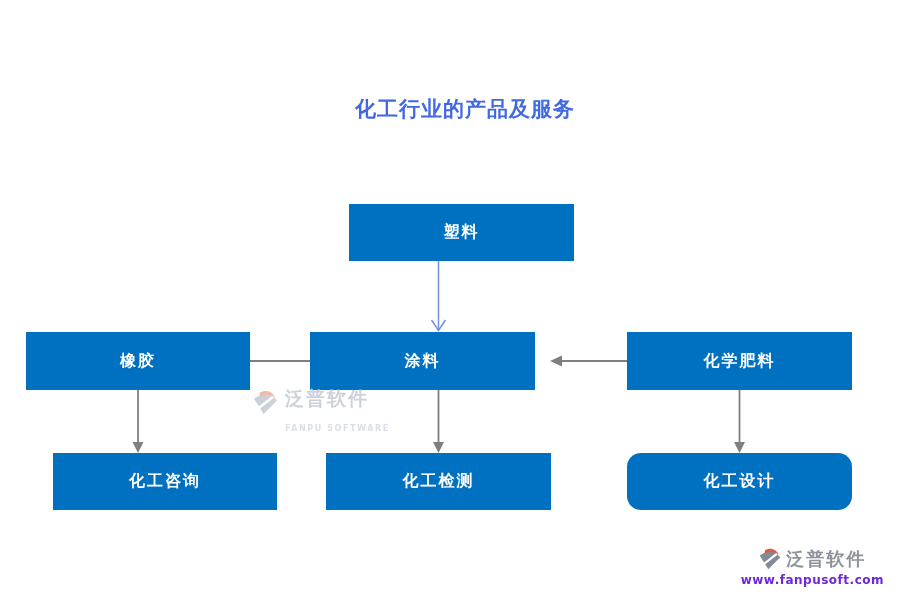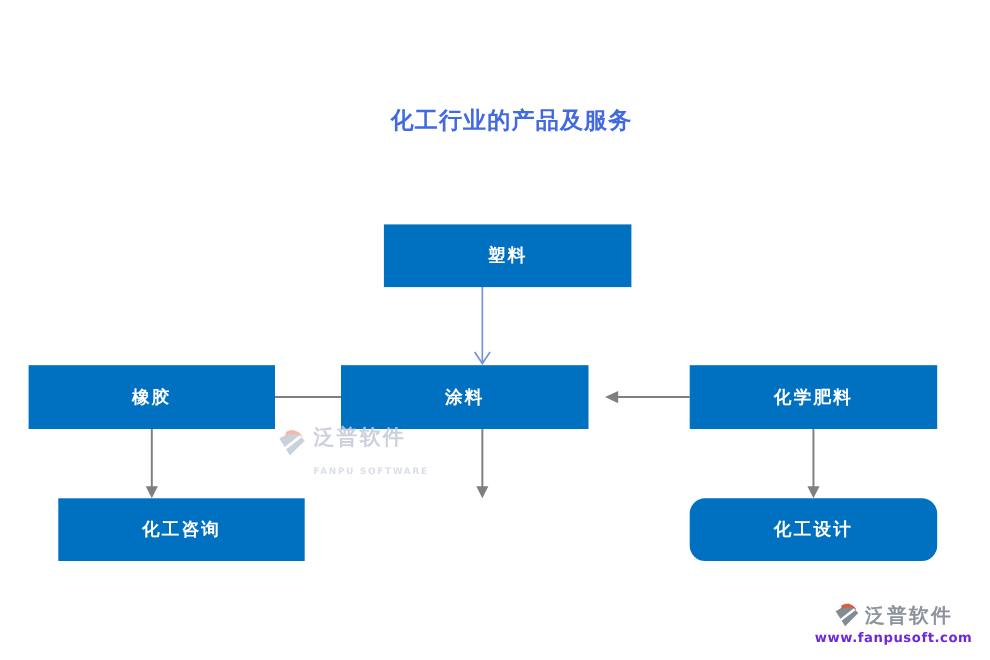--- a/index.html
+++ b/index.html
@@ -89,20 +89,21 @@
       <line x1="739.5" y1="390" x2="739.5" y2="443" stroke="#7f7f7f" stroke-width="1.8"></line>
       <polygon points="734,442 745,442 739.5,453" fill="#7f7f7f"></polygon>
     </g>
   </svg>
 
   <div class="node" id="n-plastic">塑料</div>
   <div class="node" id="n-rubber">橡胶</div>
   <div class="node" id="n-coating">涂料</div>
   <div class="node" id="n-fertilizer">化学肥料</div>
   <div class="node" id="n-consulting">化工咨询</div>
+  <div class="node" id="n-testing">化工检测</div>
   <div class="node" id="n-design">化工设计</div>
 
   <div class="wm-center">
     <svg width="27" height="29" viewBox="0 0 28 28">
       <path d="M2 10 L16 2 L26 12 L12 26 Z" fill="#c6cdd8"></path>
       <path d="M8 4 C14 0 22 3 24 9 C19 5 13 5 8 8 Z" fill="#eeb49f"></path>
       <line x1="4" y1="22" x2="22" y2="8" stroke="#ffffff" stroke-width="2.5"></line>
     </svg>
     <div class="wm-center-text">
       <div class="wm-brand-light">泛普软件</div>

